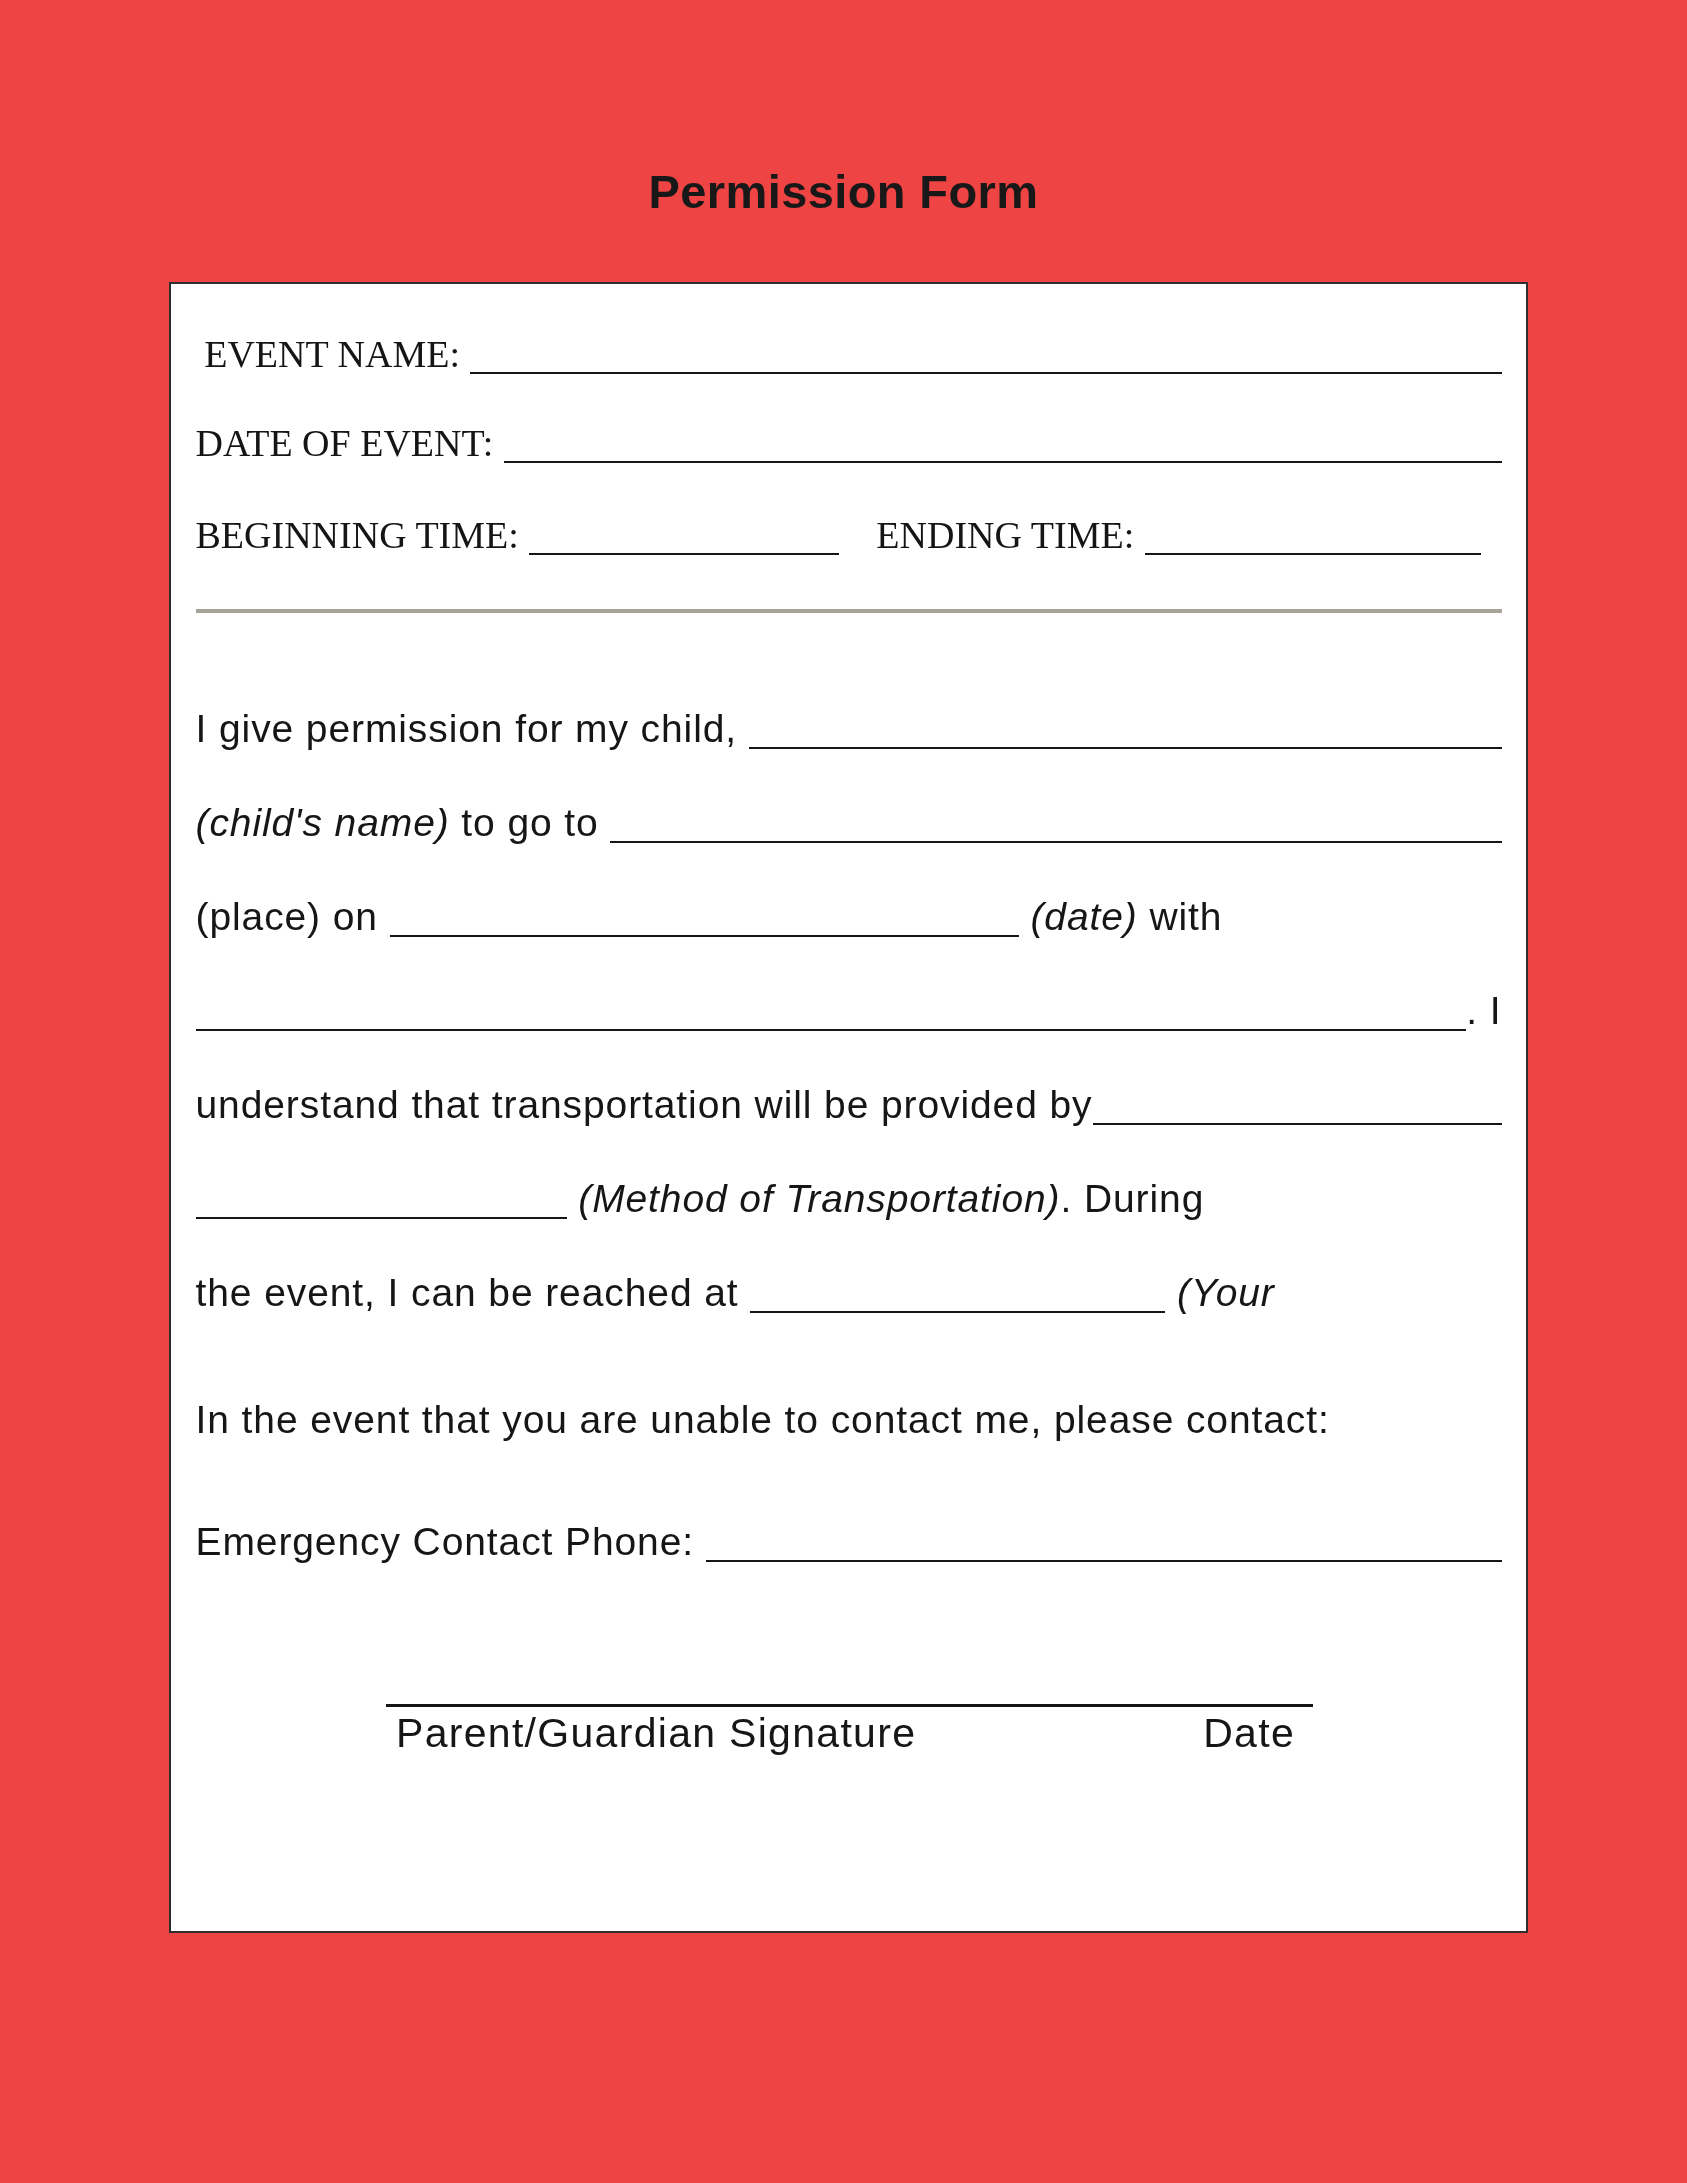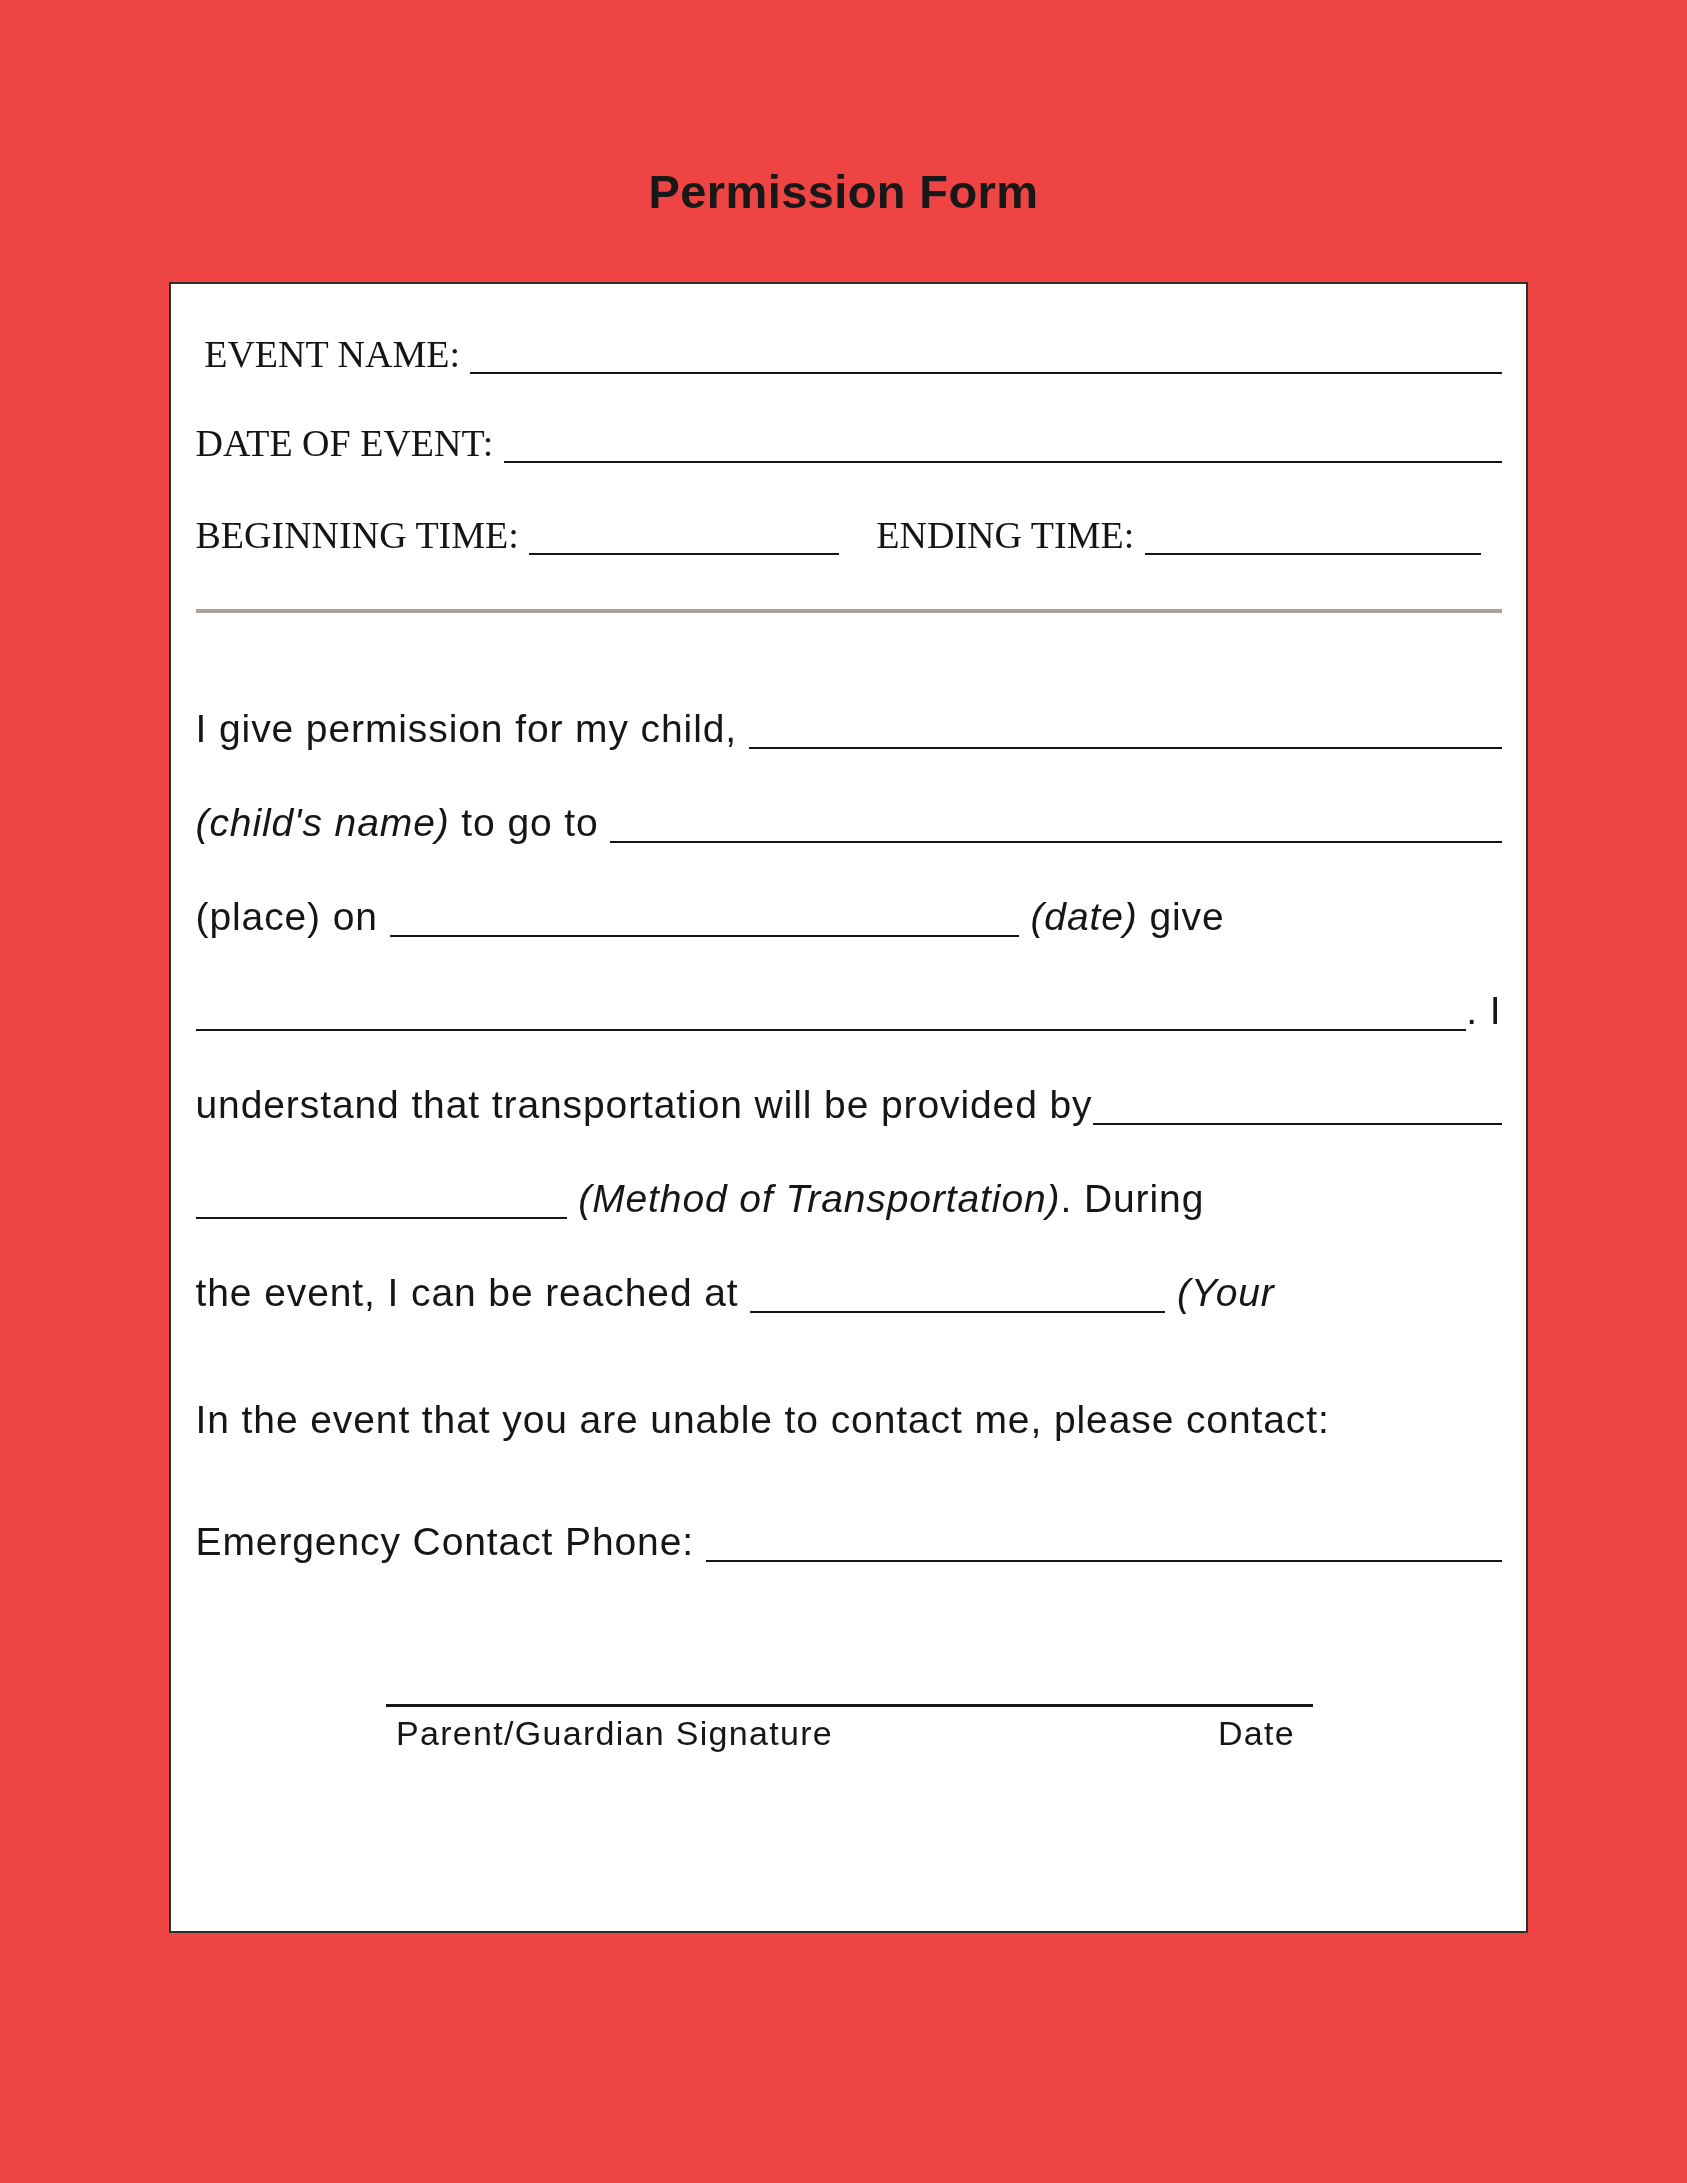--- a/index.html
+++ b/index.html
@@ -84,21 +84,21 @@
   .seg.it { font-style: italic; }
 
   
   .sig {
     margin: 115px 0 0 190px;
     width: 899px;
     border-top: 3.5px solid #161616;
     display: flex;
     justify-content: space-between;
     padding: 1.7px 17.5px 0 10.5px;
-    font-size: 34px;
+    font-size: 41px;
     letter-spacing: 1.3px;
     line-height: 49px;
     color: #161616;
   }
 </style>
 </head>
 <body>
 
 <div class="page">
 
@@ -122,21 +122,21 @@
         <span class="bl t1"></span>
         <span class="flabel lbl-gap">ENDING TIME:</span>
         <span class="bl t2"></span>
       </div>
 
       <div class="divider"></div>
 
       <div class="body-lines" id="body-lines">
           <div class="ln"><span class="seg">I give permission for my child, </span><span class="bl fill"></span></div>
           <div class="ln"><span class="seg it">(child's name)</span><span class="seg"> to go to </span><span class="bl fill"></span></div>
-          <div class="ln"><span class="seg">(place) on </span><span class="bl" style="width: 629px;"></span><span class="seg"> </span><span class="seg it">(date)</span><span class="seg"> give</span></div>
+          <div class="ln"><span class="seg">(place) on </span><span class="bl" style="width: 629px;"></span><span class="seg"> </span><span class="seg it">(date)</span><span class="seg"> with</span></div>
           <div class="ln"><span class="bl fill"></span><span class="seg">. I</span></div>
           <div class="ln"><span class="seg">understand that transportation will be provided by</span><span class="bl fill"></span></div>
           <div class="ln"><span class="bl" style="width: 371px;"></span><span class="seg"> </span><span class="seg it">(Method of Transportation)</span><span class="seg">. During</span></div>
           <div class="ln"><span class="seg">the event, I can be reached at </span><span class="bl" style="width: 415px;"></span><span class="seg"> </span><span class="seg it">(Your</span></div>
           <div class="ln gap"><span class="seg">In the event that you are unable to contact me, please contact:</span></div>
           <div class="ln"><span class="bl fill"></span></div>
           <div class="ln"><span class="seg">Emergency Contact Phone: </span><span class="bl fill"></span></div>
         </div>
 
       <div class="sig">

